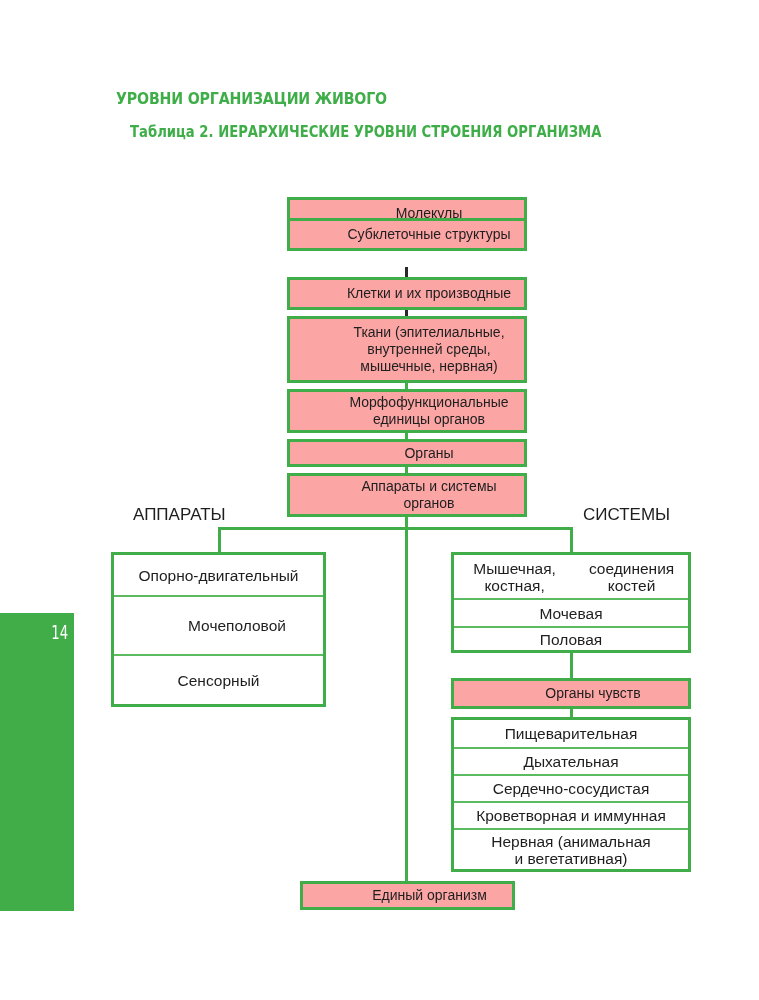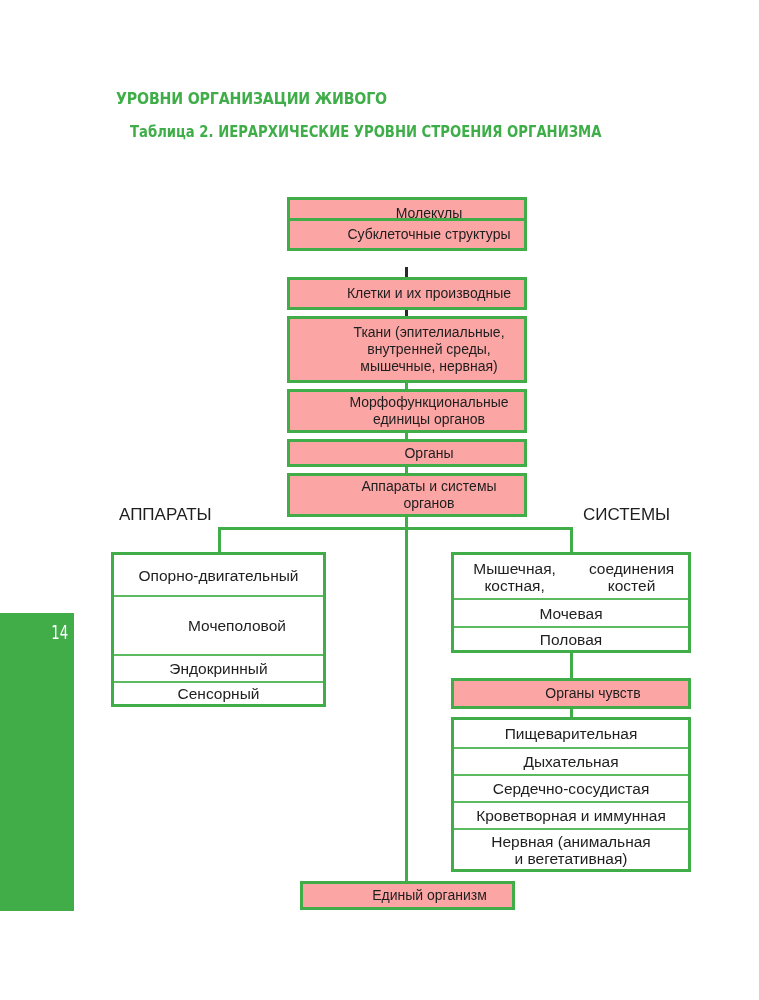--- a/index.html
+++ b/index.html
@@ -56,39 +56,36 @@
   <span>единицы органов</span>
 </div>
 <div class="box" style="left:287px; top:439px; width:240px; height:28px;">
   <span>Органы</span>
 </div>
 <div class="box" style="left:287px; top:473px; width:240px; height:44px; flex-direction:column;">
   <span>Аппараты и системы</span>
   <span>органов</span>
 </div>
 
-<div class="label" style="left:119px; top:505px;">АППАРАТЫ</div>
+<div class="label" style="left:133px; top:505px;">АППАРАТЫ</div>
 <div class="label" style="left:583px; top:505px;">СИСТЕМЫ</div>
 
 <div class="vline" style="left:405px; top:517px; height:366px;"></div>
 <div class="hline" style="left:218px; top:527px; width:355px;"></div>
 <div class="vline" style="left:218px; top:527px; height:27px;"></div>
 <div class="vline" style="left:570px; top:527px; height:27px;"></div>
 <div class="vline" style="left:570px; top:651px; height:28px;"></div>
 <div class="vline" style="left:570px; top:707px; height:11px;"></div>
 
 <div class="stack" style="left:111px; top:552px; width:215px; height:155px;">
   <div class="cell" style="height:40px;">
       <span>Опорно-двигательный</span>
     </div>
   <div class="cell" style="height:59px;padding-left:37px;">
       <span>Мочеполовой</span>
-    </div>
-  <div class="cell" style="height:27px;">
-      <span>Эндокринный</span>
     </div>
   <div class="cell" style="flex:1;">
       <span>Сенсорный</span>
     </div>
 </div>
 
 <div class="stack" style="left:451px; top:552px; width:240px; height:101px;">
   <div class="cell" style="height:43px; flex-direction:row;">
     <span>Мышечная, костная,</span>
     <span>соединения костей</span>

